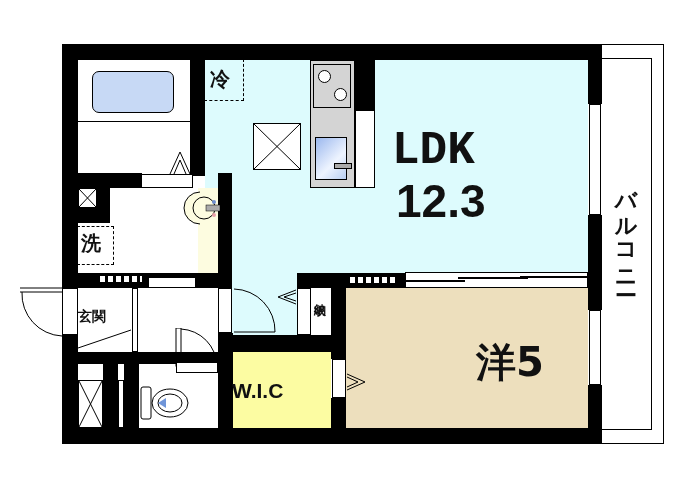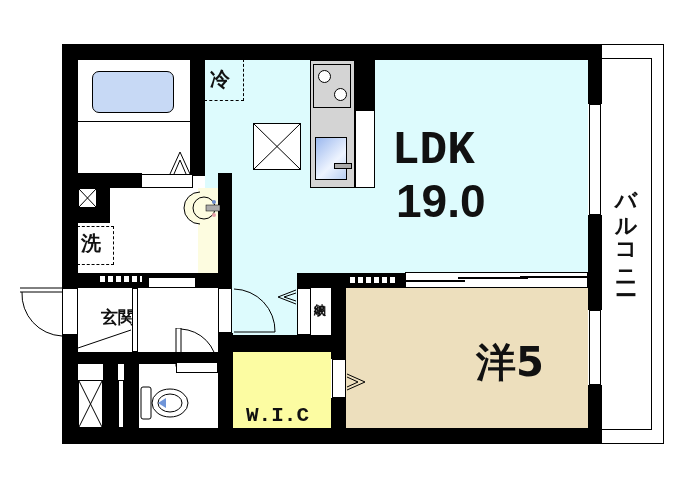--- a/index.html
+++ b/index.html
@@ -80,31 +80,31 @@
 <div class="wall" style="left:355px;top:44px;width:20px;height:66px;"></div>
 <div class="abs" style="left:310px;top:60px;width:45px;height:128px;background:#D4D4D4;border:1px solid #000;"></div>
 <div class="abs" style="left:313px;top:64px;width:38px;height:44px;border:1px solid #000;background:#D4D4D4;"></div>
 <div class="abs" style="left:318px;top:70px;width:13px;height:13px;border:1px solid #000;border-radius:50%;background:#fff;"></div>
 <div class="abs" style="left:334px;top:88px;width:13px;height:13px;border:1px solid #000;border-radius:50%;background:#fff;"></div>
 <div class="abs" style="left:315px;top:137px;width:32px;height:43px;border:1px solid #000;background:linear-gradient(135deg,#9bb8ee,#eef4ff 60%,#b9cff2);"></div>
 <div class="abs" style="left:334px;top:163px;width:18px;height:6px;background:#aaa;border:1px solid #000;"></div>
 <div class="abs" style="left:355px;top:110px;width:20px;height:78px;background:#fff;border:1px solid #000;"></div>
 
 <div class="lbl" style="left:392px;top:128px;font-size:46px;font-family:Liberation Mono, monospace;">LDK</div>
-<div class="lbl" style="left:396px;top:178px;font-size:46px;font-family:'Liberation Sans',sans-serif;">19.0</div>
+<div class="lbl" style="left:396px;top:178px;font-size:46px;font-family:'Liberation Sans',sans-serif;">12.3</div>
 
 <div class="wall" style="left:297px;top:273px;width:108px;height:15px;"></div>
 <div class="abs" style="left:350px;top:277px;width:48px;height:6px;background:repeating-linear-gradient(90deg,#fff 0 5px,#000 5px 8px);"></div>
 <div class="abs" style="left:405px;top:272px;width:183px;height:16px;background:#fff;border:1px solid #000;"></div>
 <div class="abs" style="left:405px;top:280px;width:60px;height:2px;background:#000;"></div>
 <div class="abs" style="left:458px;top:277px;width:70px;height:2px;background:#000;"></div>
 <div class="abs" style="left:520px;top:276px;width:68px;height:2px;background:#000;"></div>
 
 <div class="abs" style="left:78px;top:288px;width:53px;height:47px;background:#fff;"></div>
-<div class="lbl" style="left:101px;top:309px;font-size:17px;">玄関</div>
+<div class="lbl" style="left:78px;top:309px;font-size:14px;">玄関</div>
 <svg class="abs" style="left:18px;top:286px;" width="46" height="52">
     <line x1="2" y1="2" x2="44" y2="2" stroke="#000"></line>
     <line x1="2" y1="6" x2="44" y2="6" stroke="#000"></line>
     <path d="M4 6 A42 42 0 0 0 44 50" fill="none" stroke="#000"></path>
   </svg>
 <div class="abs" style="left:62px;top:288px;width:16px;height:47px;background:#fff;border:1px solid #000;"></div>
 <svg class="abs" style="left:78px;top:328px;" width="55" height="25">
     <line x1="0" y1="20" x2="53" y2="2" stroke="#000"></line>
   </svg>
 <div class="abs" style="left:132px;top:288px;width:6px;height:64px;border:1px solid #000;background:#fff;"></div>
@@ -149,15 +149,15 @@
     <polyline points="20,2 2,9 20,16" fill="none" stroke="#000"></polyline>
     <polyline points="20,5 8,9 20,13" fill="none" stroke="#000"></polyline>
   </svg>
 <div class="wall" style="left:331px;top:273px;width:15px;height:86px;"></div>
 <div class="wall" style="left:331px;top:398px;width:15px;height:46px;"></div>
 <div class="abs" style="left:332px;top:359px;width:14px;height:39px;background:#fff;border:1px solid #000;"></div>
 <svg class="abs" style="left:346px;top:372px;" width="22" height="20">
     <polyline points="1,2 19,10 1,18" fill="none" stroke="#000"></polyline>
     <polyline points="1,5 12,10 1,15" fill="none" stroke="#000"></polyline>
   </svg>
-<div class="lbl" style="left:246px;top:380px;font-size:21px;font-family:Liberation Mono, monospace;margin-top:25px;">W.I.C</div>
+<div class="lbl" style="left:232px;top:380px;font-size:21px;font-family:Liberation Sans, sans-serif;">W.I.C</div>
 
 <div class="lbl" style="left:428px;top:342px;font-size:40px;margin-left:48px;">洋5</div>
 
 </body></html>

